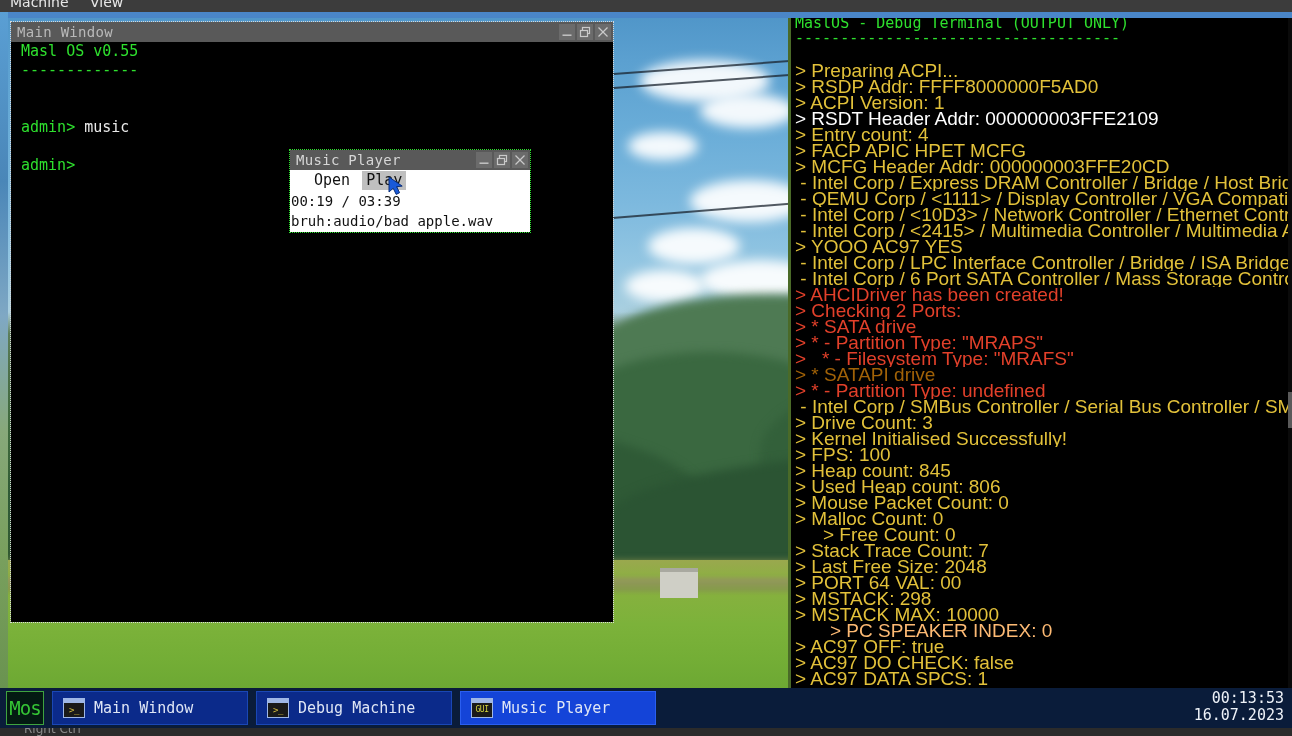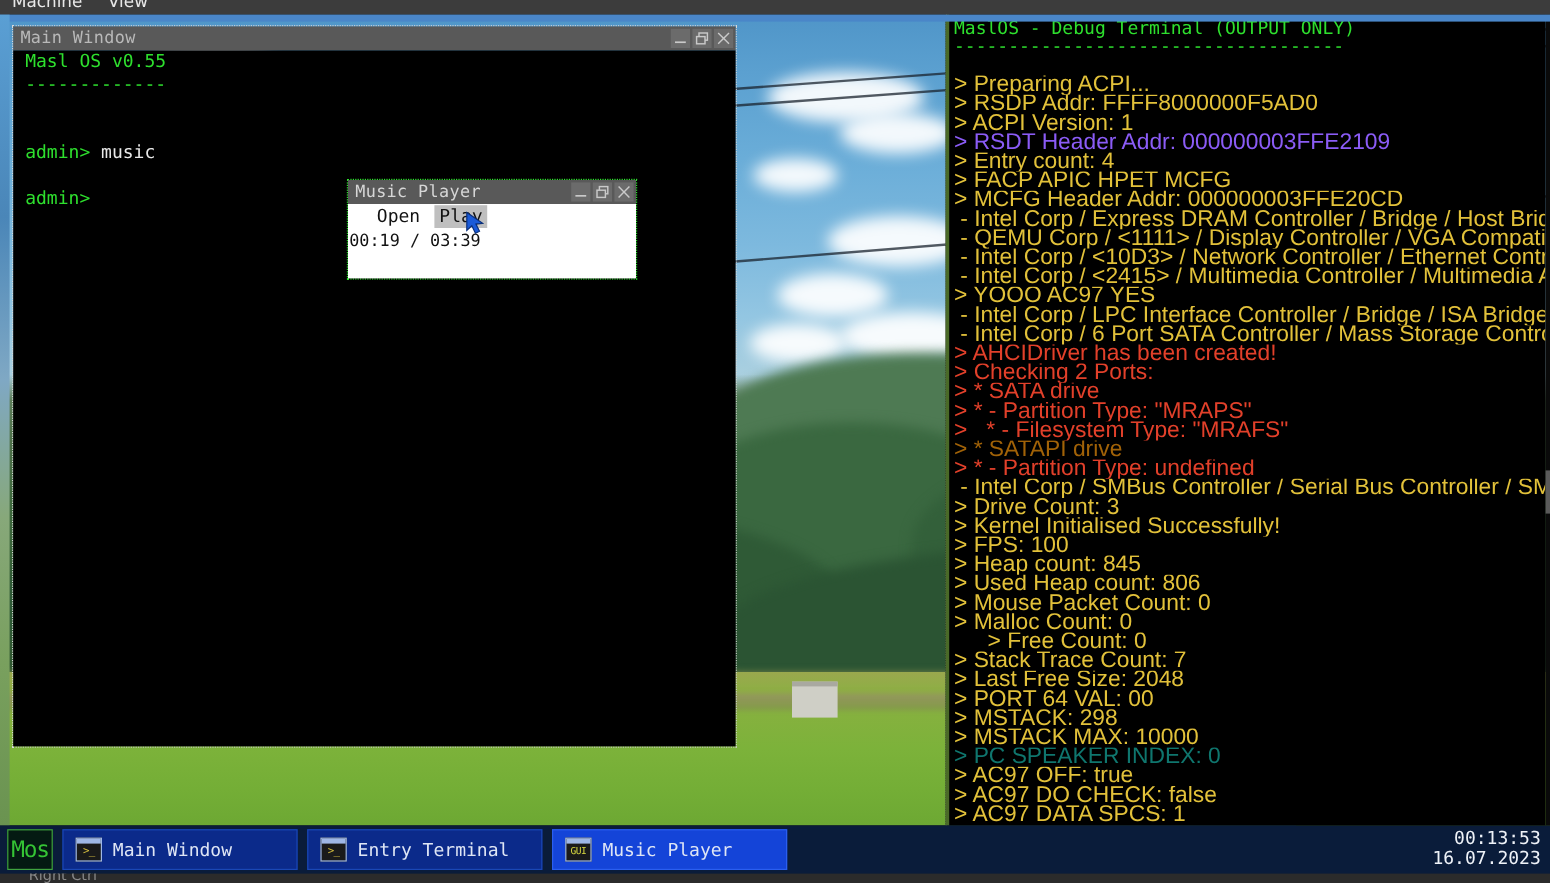--- a/index.html
+++ b/index.html
@@ -516,32 +516,33 @@
           </svg>
         </div>
       </div>
     </div>
     <div class="client">
       <div class="mp-buttons">
         <span class="mp-btn">Open</span>
         <span class="mp-btn active">Play</span>
       </div>
       <div class="mp-text">00:19 / 03:39</div>
+      <div class="mp-text">bruh:audio/bad apple.wav</div>
     </div>
   </div>
 
   <div id="dbg-left-edge"></div>
   <div id="debug-terminal">
     <div id="dbg-head">MaslOS - Debug Terminal (OUTPUT ONLY)</div>
     <div id="dbg-rule">------------------------------------</div>
     <div id="dbg-lines">
         <div class="dbg" style="color: rgb(226, 193, 58);">&gt; Preparing ACPI...</div>
         <div class="dbg" style="color: rgb(226, 193, 58);">&gt; RSDP Addr: FFFF8000000F5AD0</div>
         <div class="dbg" style="color: rgb(226, 193, 58);">&gt; ACPI Version: 1</div>
-        <div class="dbg" style="color: #8b5cf6;">&gt; RSDT Header Addr: 000000003FFE2109</div>
+        <div class="dbg" style="color: #ffffff;">&gt; RSDT Header Addr: 000000003FFE2109</div>
         <div class="dbg" style="color: rgb(226, 193, 58);">&gt; Entry count: 4</div>
         <div class="dbg" style="color: rgb(226, 193, 58);">&gt; FACP APIC HPET MCFG</div>
         <div class="dbg" style="color: rgb(226, 193, 58);">&gt; MCFG Header Addr: 000000003FFE20CD</div>
         <div class="dbg" style="color: rgb(226, 193, 58);"> - Intel Corp / Express DRAM Controller / Bridge / Host Bridge</div>
         <div class="dbg" style="color: rgb(226, 193, 58);"> - QEMU Corp / &lt;1111&gt; / Display Controller / VGA Compatible Controller</div>
         <div class="dbg" style="color: rgb(226, 193, 58);"> - Intel Corp / &lt;10D3&gt; / Network Controller / Ethernet Controller</div>
         <div class="dbg" style="color: rgb(226, 193, 58);"> - Intel Corp / &lt;2415&gt; / Multimedia Controller / Multimedia Audio Controller</div>
         <div class="dbg" style="color: rgb(226, 193, 58);">&gt; YOOO AC97 YES</div>
         <div class="dbg" style="color: rgb(226, 193, 58);"> - Intel Corp / LPC Interface Controller / Bridge / ISA Bridge</div>
         <div class="dbg" style="color: rgb(226, 193, 58);"> - Intel Corp / 6 Port SATA Controller / Mass Storage Controller</div>
@@ -559,21 +560,21 @@
         <div class="dbg" style="color: rgb(226, 193, 58);">&gt; Heap count: 845</div>
         <div class="dbg" style="color: rgb(226, 193, 58);">&gt; Used Heap count: 806</div>
         <div class="dbg" style="color: rgb(226, 193, 58);">&gt; Mouse Packet Count: 0</div>
         <div class="dbg" style="color: rgb(226, 193, 58);">&gt; Malloc Count: 0</div>
         <div class="dbg" style="color: rgb(226, 193, 58); margin-left: 28px;">&gt; Free Count: 0</div>
         <div class="dbg" style="color: rgb(226, 193, 58);">&gt; Stack Trace Count: 7</div>
         <div class="dbg" style="color: rgb(226, 193, 58);">&gt; Last Free Size: 2048</div>
         <div class="dbg" style="color: rgb(226, 193, 58);">&gt; PORT 64 VAL: 00</div>
         <div class="dbg" style="color: rgb(226, 193, 58);">&gt; MSTACK: 298</div>
         <div class="dbg" style="color: rgb(226, 193, 58);">&gt; MSTACK MAX: 10000</div>
-        <div class="dbg" style="color: #0f766e;">&gt; PC SPEAKER INDEX: 0</div>
+        <div class="dbg" style="color: #fdba74; margin-left: 35px;">&gt; PC SPEAKER INDEX: 0</div>
         <div class="dbg" style="color: rgb(226, 193, 58);">&gt; AC97 OFF: true</div>
         <div class="dbg" style="color: rgb(226, 193, 58);">&gt; AC97 DO CHECK: false</div>
         <div class="dbg" style="color: rgb(226, 193, 58);">&gt; AC97 DATA SPCS: 1</div>
       </div>
   </div>
   <div id="dbg-scroll">
     <div class="thumb"></div>
   </div>
 
   <div id="cursor">
@@ -594,21 +595,21 @@
             <span class="glyph">&gt;_</span>
         </span>
         <span class="task-label">Main Window</span>
       </div>
 
       <div class="task-btn" style="min-width:196px;">
         <span class="task-ico">
           <span class="bar"></span>
             <span class="glyph">&gt;_</span>
         </span>
-        <span class="task-label">Entry Terminal</span>
+        <span class="task-label">Debug Machine</span>
       </div>
 
       <div class="task-btn active" style="min-width:196px;">
         <span class="task-ico gui">
           <span class="bar"></span>
             <span class="glyph">GUI</span>
         </span>
         <span class="task-label">Music Player</span>
       </div>
     </div>

